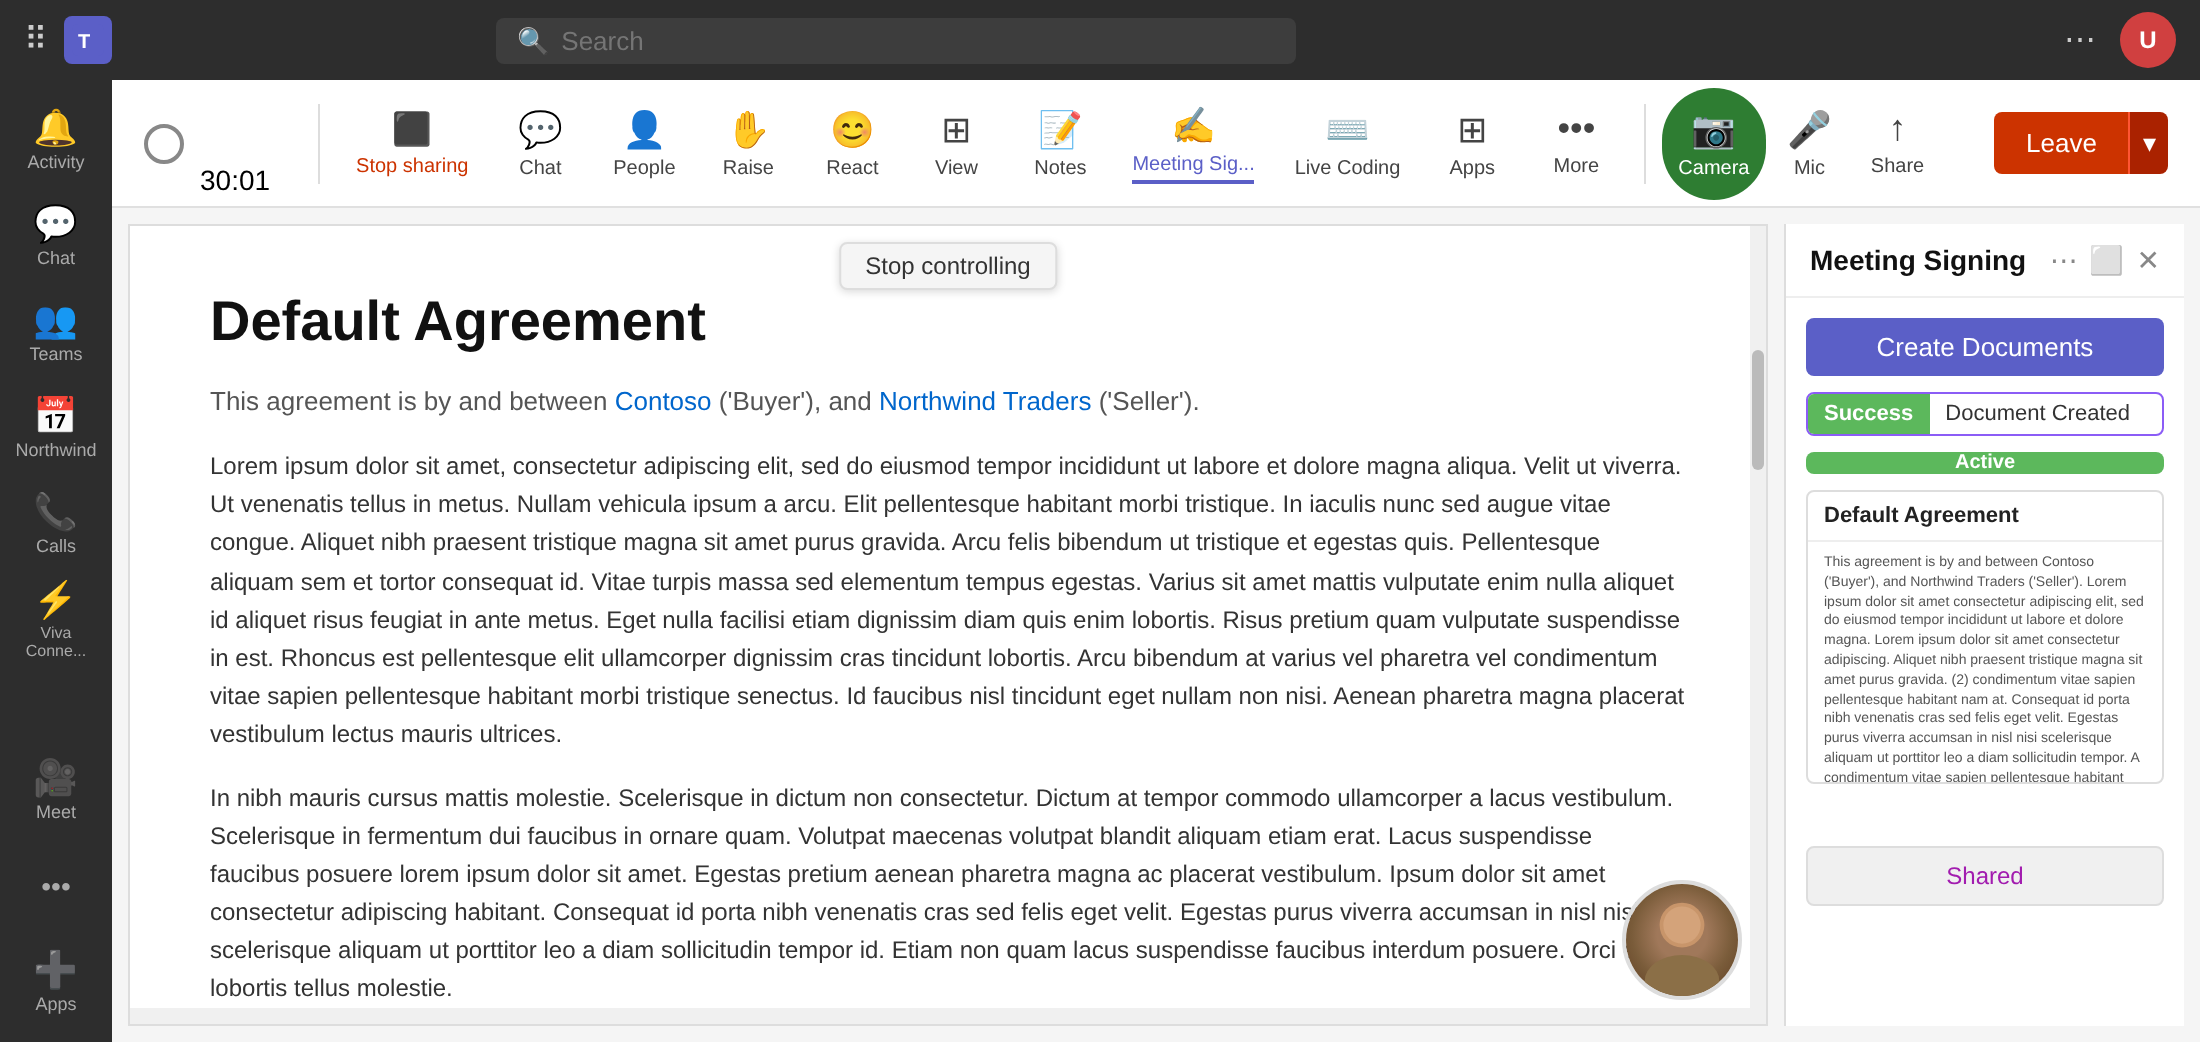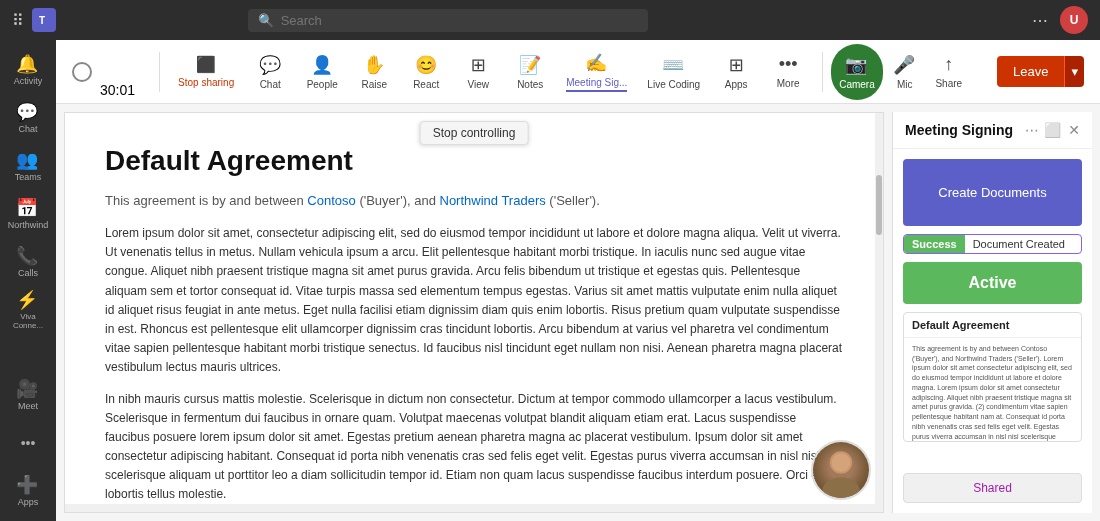--- a/index.html
+++ b/index.html
@@ -200,21 +200,21 @@
       gap: 6px;
     }
     .panel-title { font-size: 14px; font-weight: 600; color: #111; flex: 1; }
     .panel-icon { color: #888; font-size: 14px; cursor: pointer; }
     .panel-body { padding: 10px; display: flex; flex-direction: column; gap: 8px; overflow-y: auto; flex: 1; }
     .create-docs-btn {
       background: #5b5fc7;
       color: white;
       border: none;
       border-radius: 4px;
-      padding: 26px 12px;
+      padding: 7px 12px;
       font-size: 13px;
       cursor: pointer;
       width: 100%;
       font-weight: 500;
     }
     .success-bar {
       display: flex;
       align-items: center;
       border: 1px solid #8b5cf6;
       border-radius: 4px;
@@ -233,22 +233,22 @@
     }
     .status-buttons {
       display: flex;
       gap: 4px;
     }
     .active-btn {
       background: #5cb85c;
       color: white;
       border: none;
       border-radius: 4px;
-      padding: 12px 12px;
-      font-size: 16px;
+      padding: 0 12px;
+      font-size: 10px;
       font-weight: 600;
       cursor: pointer;
       flex: 1;
     }
     .unsigned-btn {
       background: #555;
       color: white;
       border: none;
       border-radius: 4px;
       padding: 6px 8px;

